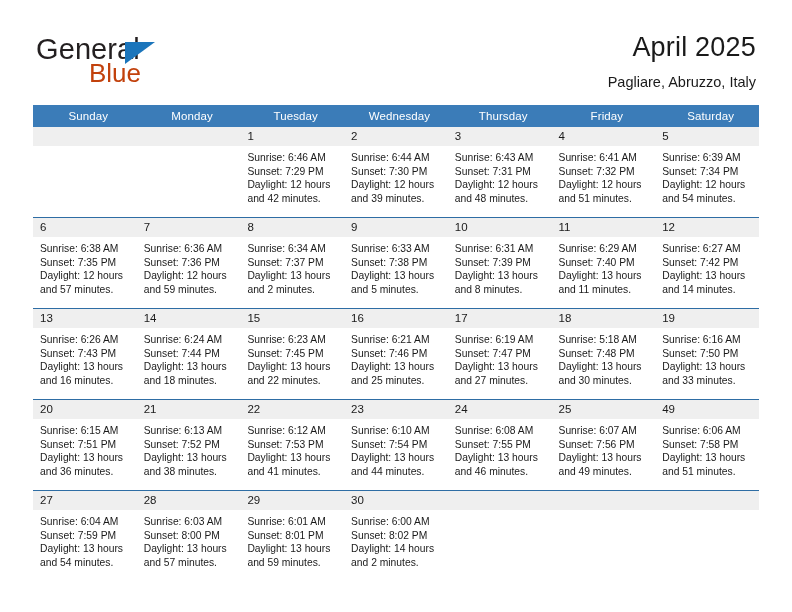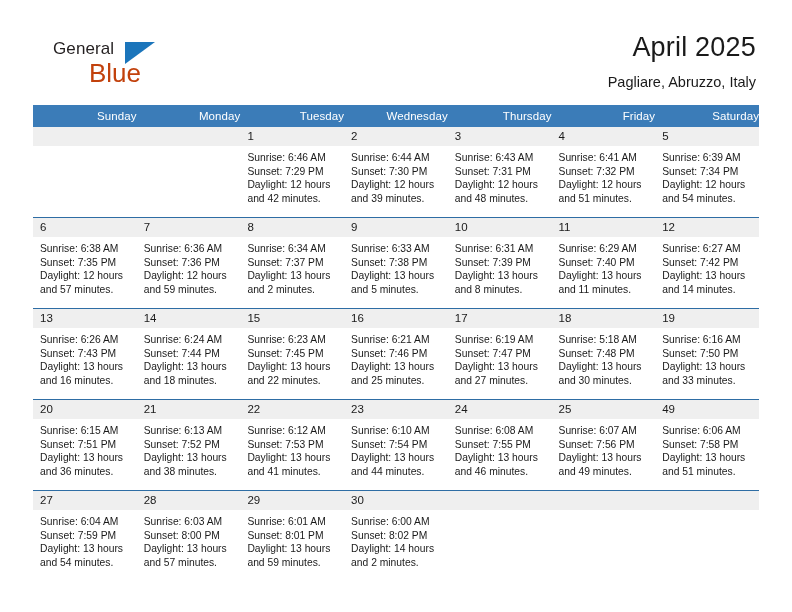--- a/index.html
+++ b/index.html
@@ -28,23 +28,23 @@
 
   .brand {
     position: absolute;
     left: 36px;
     top: 36px;
     width: 170px;
     height: 56px;
   }
   .brand-general {
     position: absolute;
-    left: 17px;
+    left: 0;
     top: 0;
-    font-size: 17px;
+    font-size: 29px;
     letter-spacing: 0.1px;
     color: #231f20;
     font-family: "Liberation Sans", sans-serif;
     line-height: 26px;
   }
   .brand-triangle {
     position: absolute;
     left: 89px;
     top: 6px;
     width: 0;
@@ -93,21 +93,21 @@
     border-collapse: collapse;
     table-layout: fixed;
   }
   .calendar col { width: 103.714px; }
 
   .calendar thead th {
     background: #3b7cb8;
     color: #ffffff;
     font-size: 11.5px;
     font-weight: normal;
-    text-align: right;
+    text-align: center;
     padding: 5px 0 5px 7px;
     height: 11px;
     vertical-align: middle;
     letter-spacing: 0.1px;
     margin-top: 12px;
   }
 
   .calendar tbody td {
     vertical-align: top;
     padding: 0;

